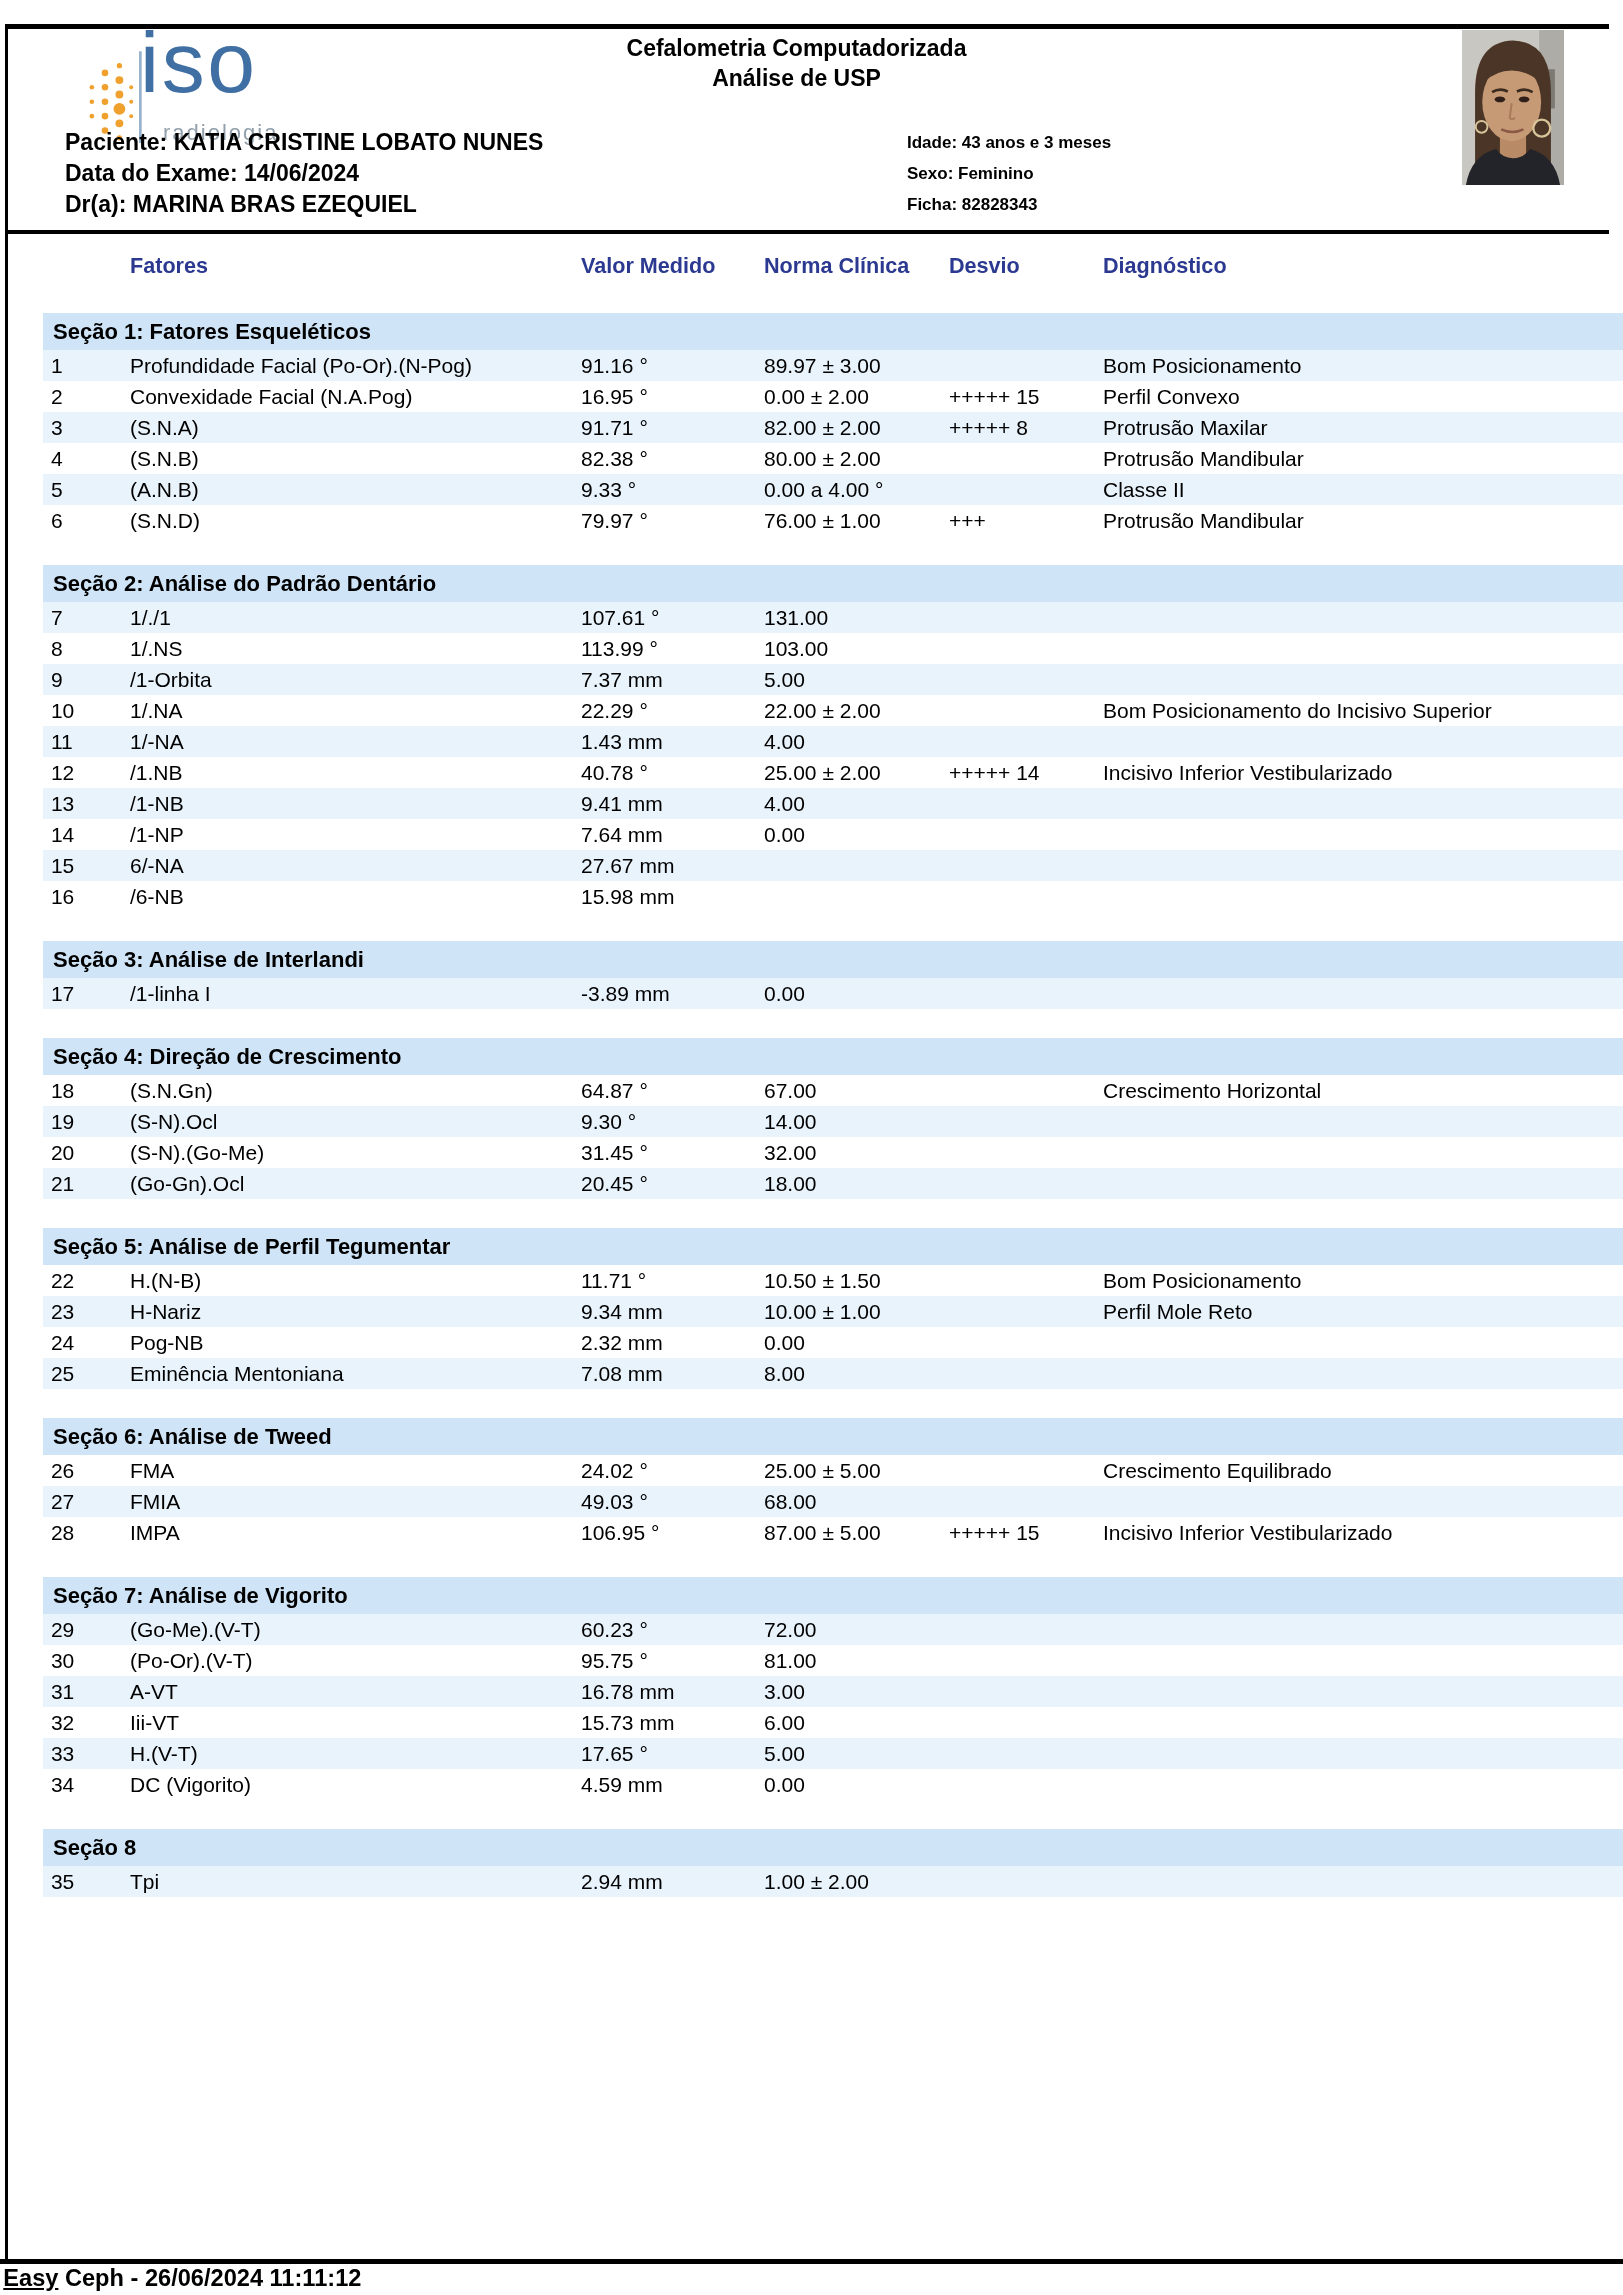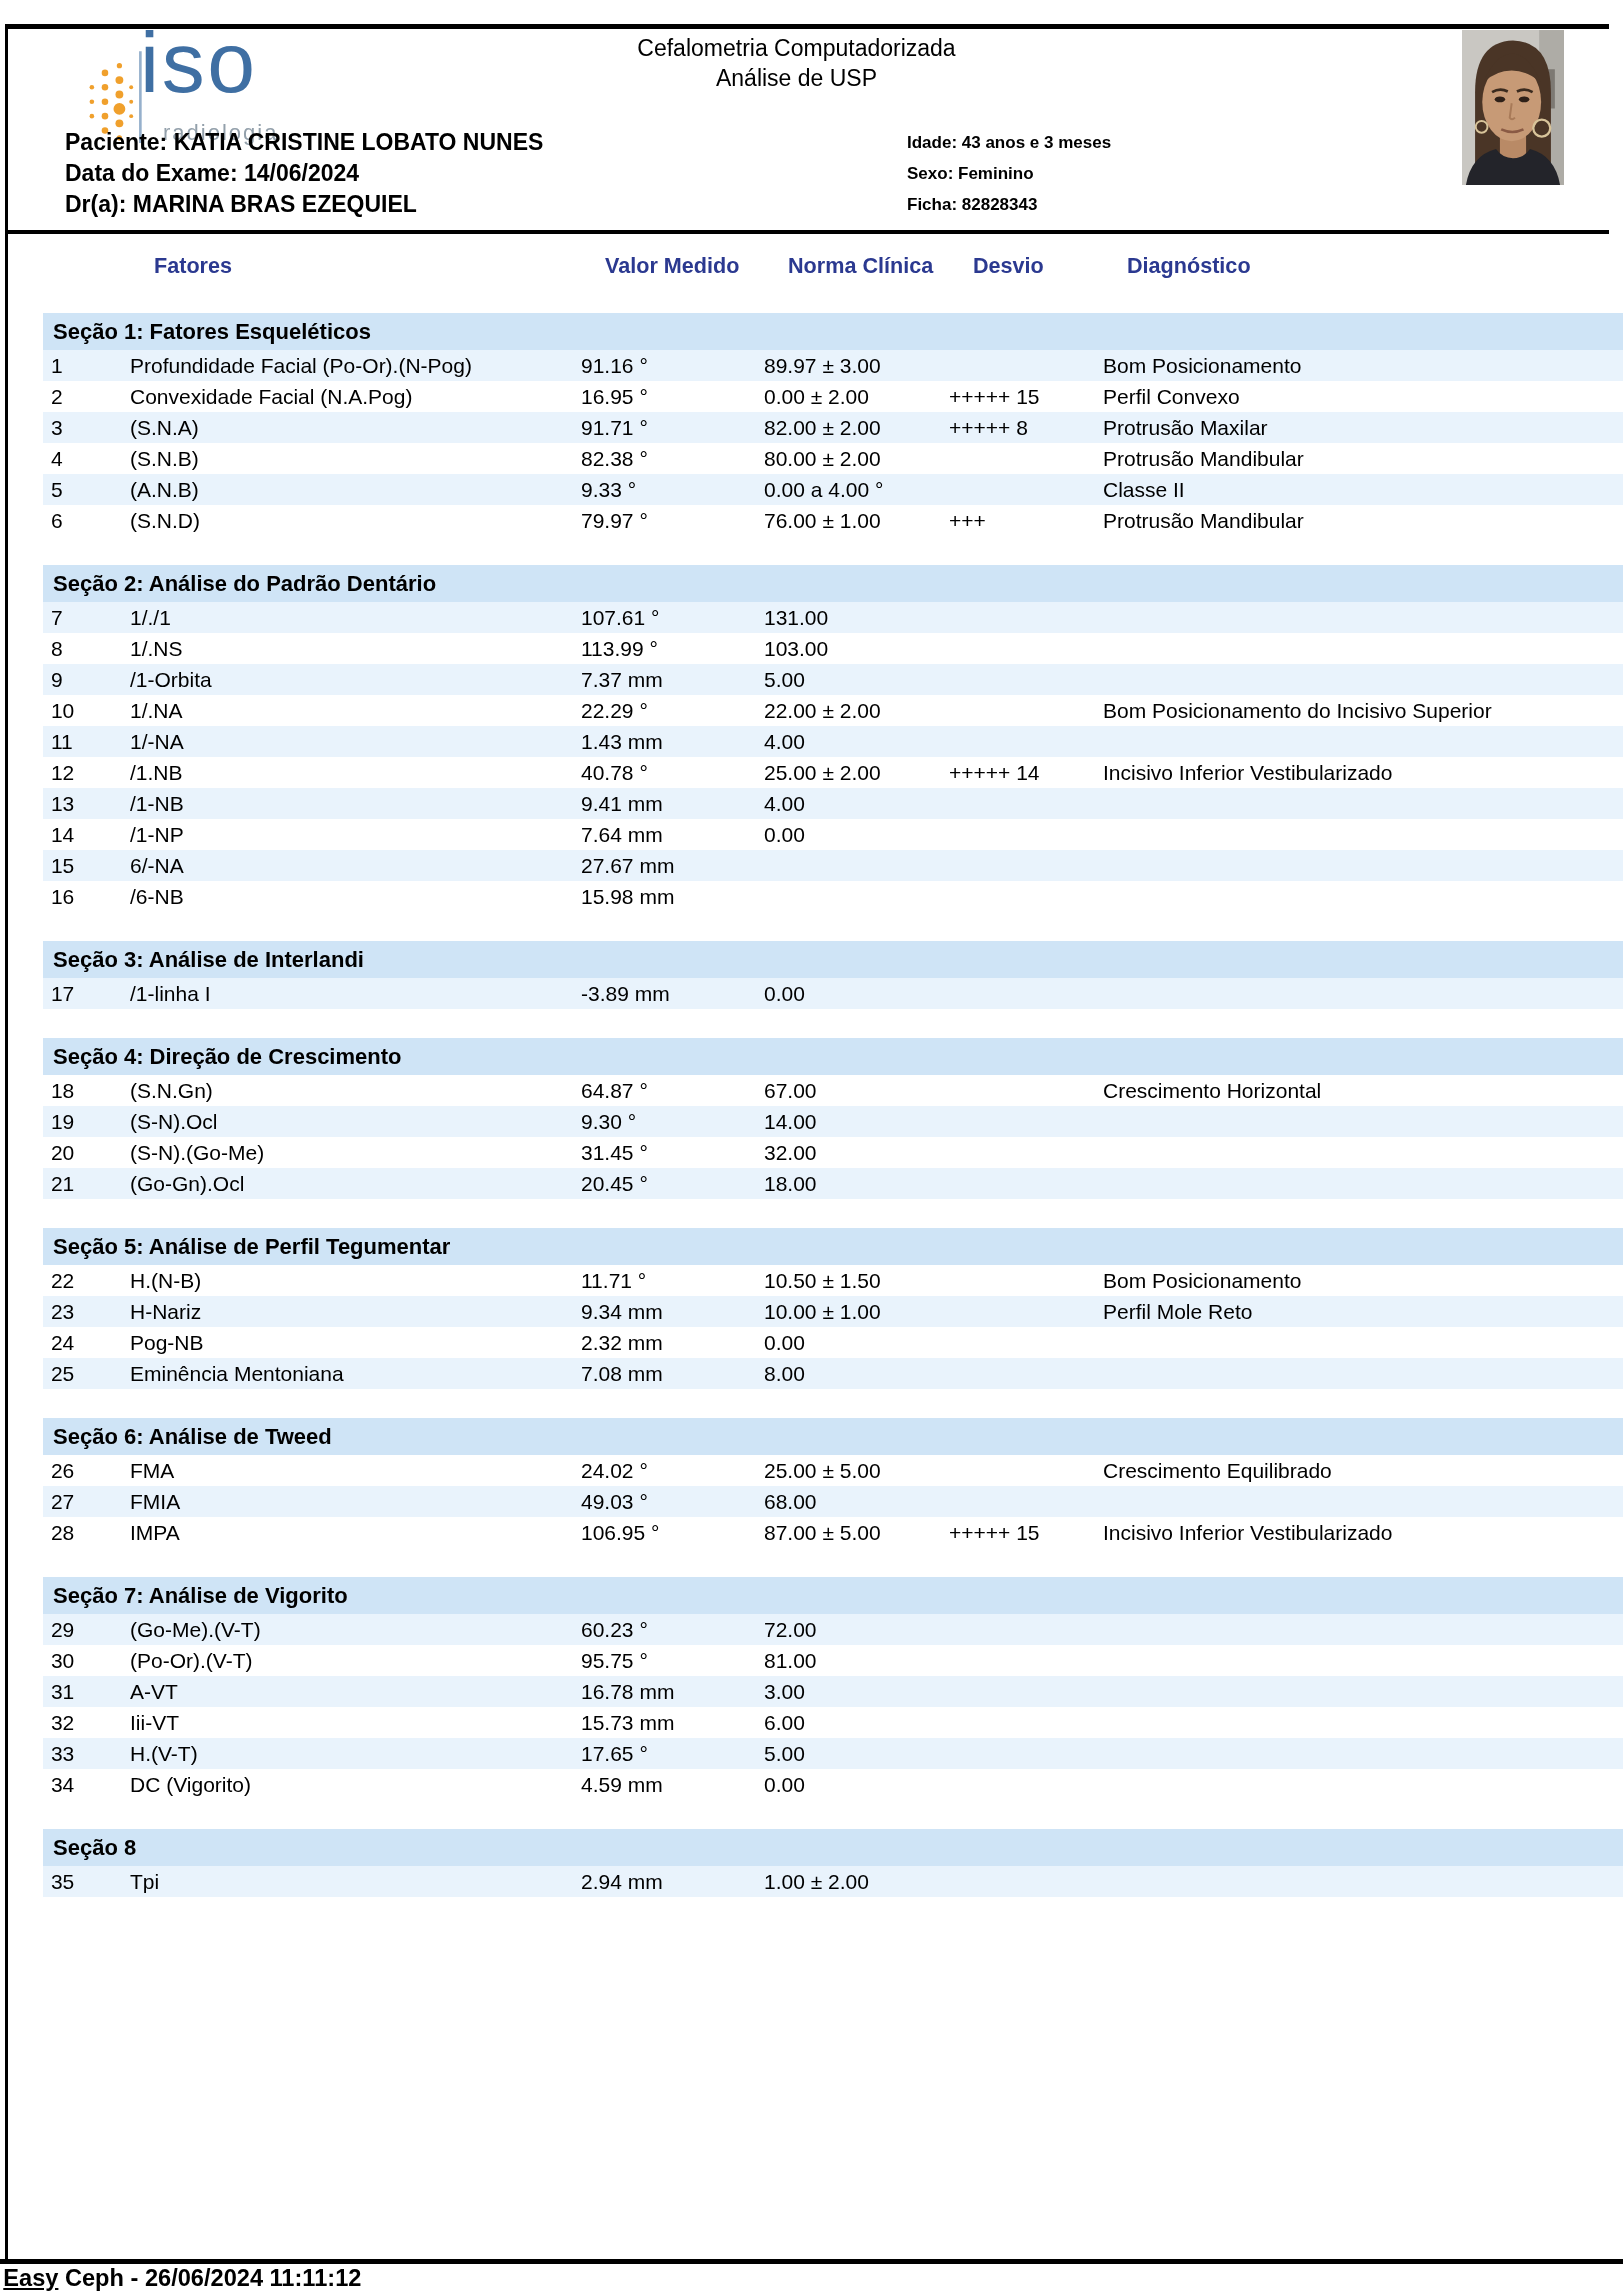--- a/index.html
+++ b/index.html
@@ -14,33 +14,33 @@
 
   
   .logo{position:absolute;left:84px;top:31px;width:216px;height:98px;}
   .logo-dots{position:absolute;left:0;top:6.5px;}
   .logo-text{position:absolute;left:56px;top:-18.3px;font-size:86px;font-weight:200;
              color:#3f6fa3;letter-spacing:2.6px;line-height:98px;}
   .logo-sub{position:absolute;left:79px;top:73px;font-size:22px;color:#93a0ab;letter-spacing:2px;margin-top:16px;}
 
   
   .title{position:absolute;left:469px;top:33px;width:655px;text-align:center;
-         font-weight:normal;font-size:23px;line-height:30px;}
+         font-weight:bold;font-size:23px;line-height:30px;}
 
   
   .pat-left{position:absolute;left:65px;top:127px;font-weight:bold;font-size:23px;line-height:31px;white-space:nowrap;}
   .pat-right{position:absolute;left:907px;top:127px;font-weight:bold;font-size:17px;line-height:31px;white-space:nowrap;}
 
   
   .photo{position:absolute;left:1462px;top:29.5px;width:102px;height:155px;}
 
   
   .col-headers{position:absolute;left:43px;top:253px;width:1581px;height:29px;
                font-weight:bold;font-size:21.6px;color:#2b3990;}
-  .col-headers span{position:absolute;top:0;white-space:nowrap;margin-left:24px;}
+  .col-headers span{position:absolute;top:0;white-space:nowrap;}
   .col-fatores{left:87px;} .col-valor{left:538px;} .col-norma{left:721px;}
   .col-desvio{left:906px;} .col-diag{left:1060px;}
 
   
   .rtable{position:absolute;left:43px;top:313px;width:1581px;}
   .section{margin-bottom:29px;}
   .section-header{height:37px;line-height:37px;background:#cfe4f6;
                   font-weight:bold;font-size:22px;padding-left:10px;}
   .trow{position:relative;height:31px;line-height:31px;font-size:21px;}
   .trow.odd{background:#e9f3fc;}

